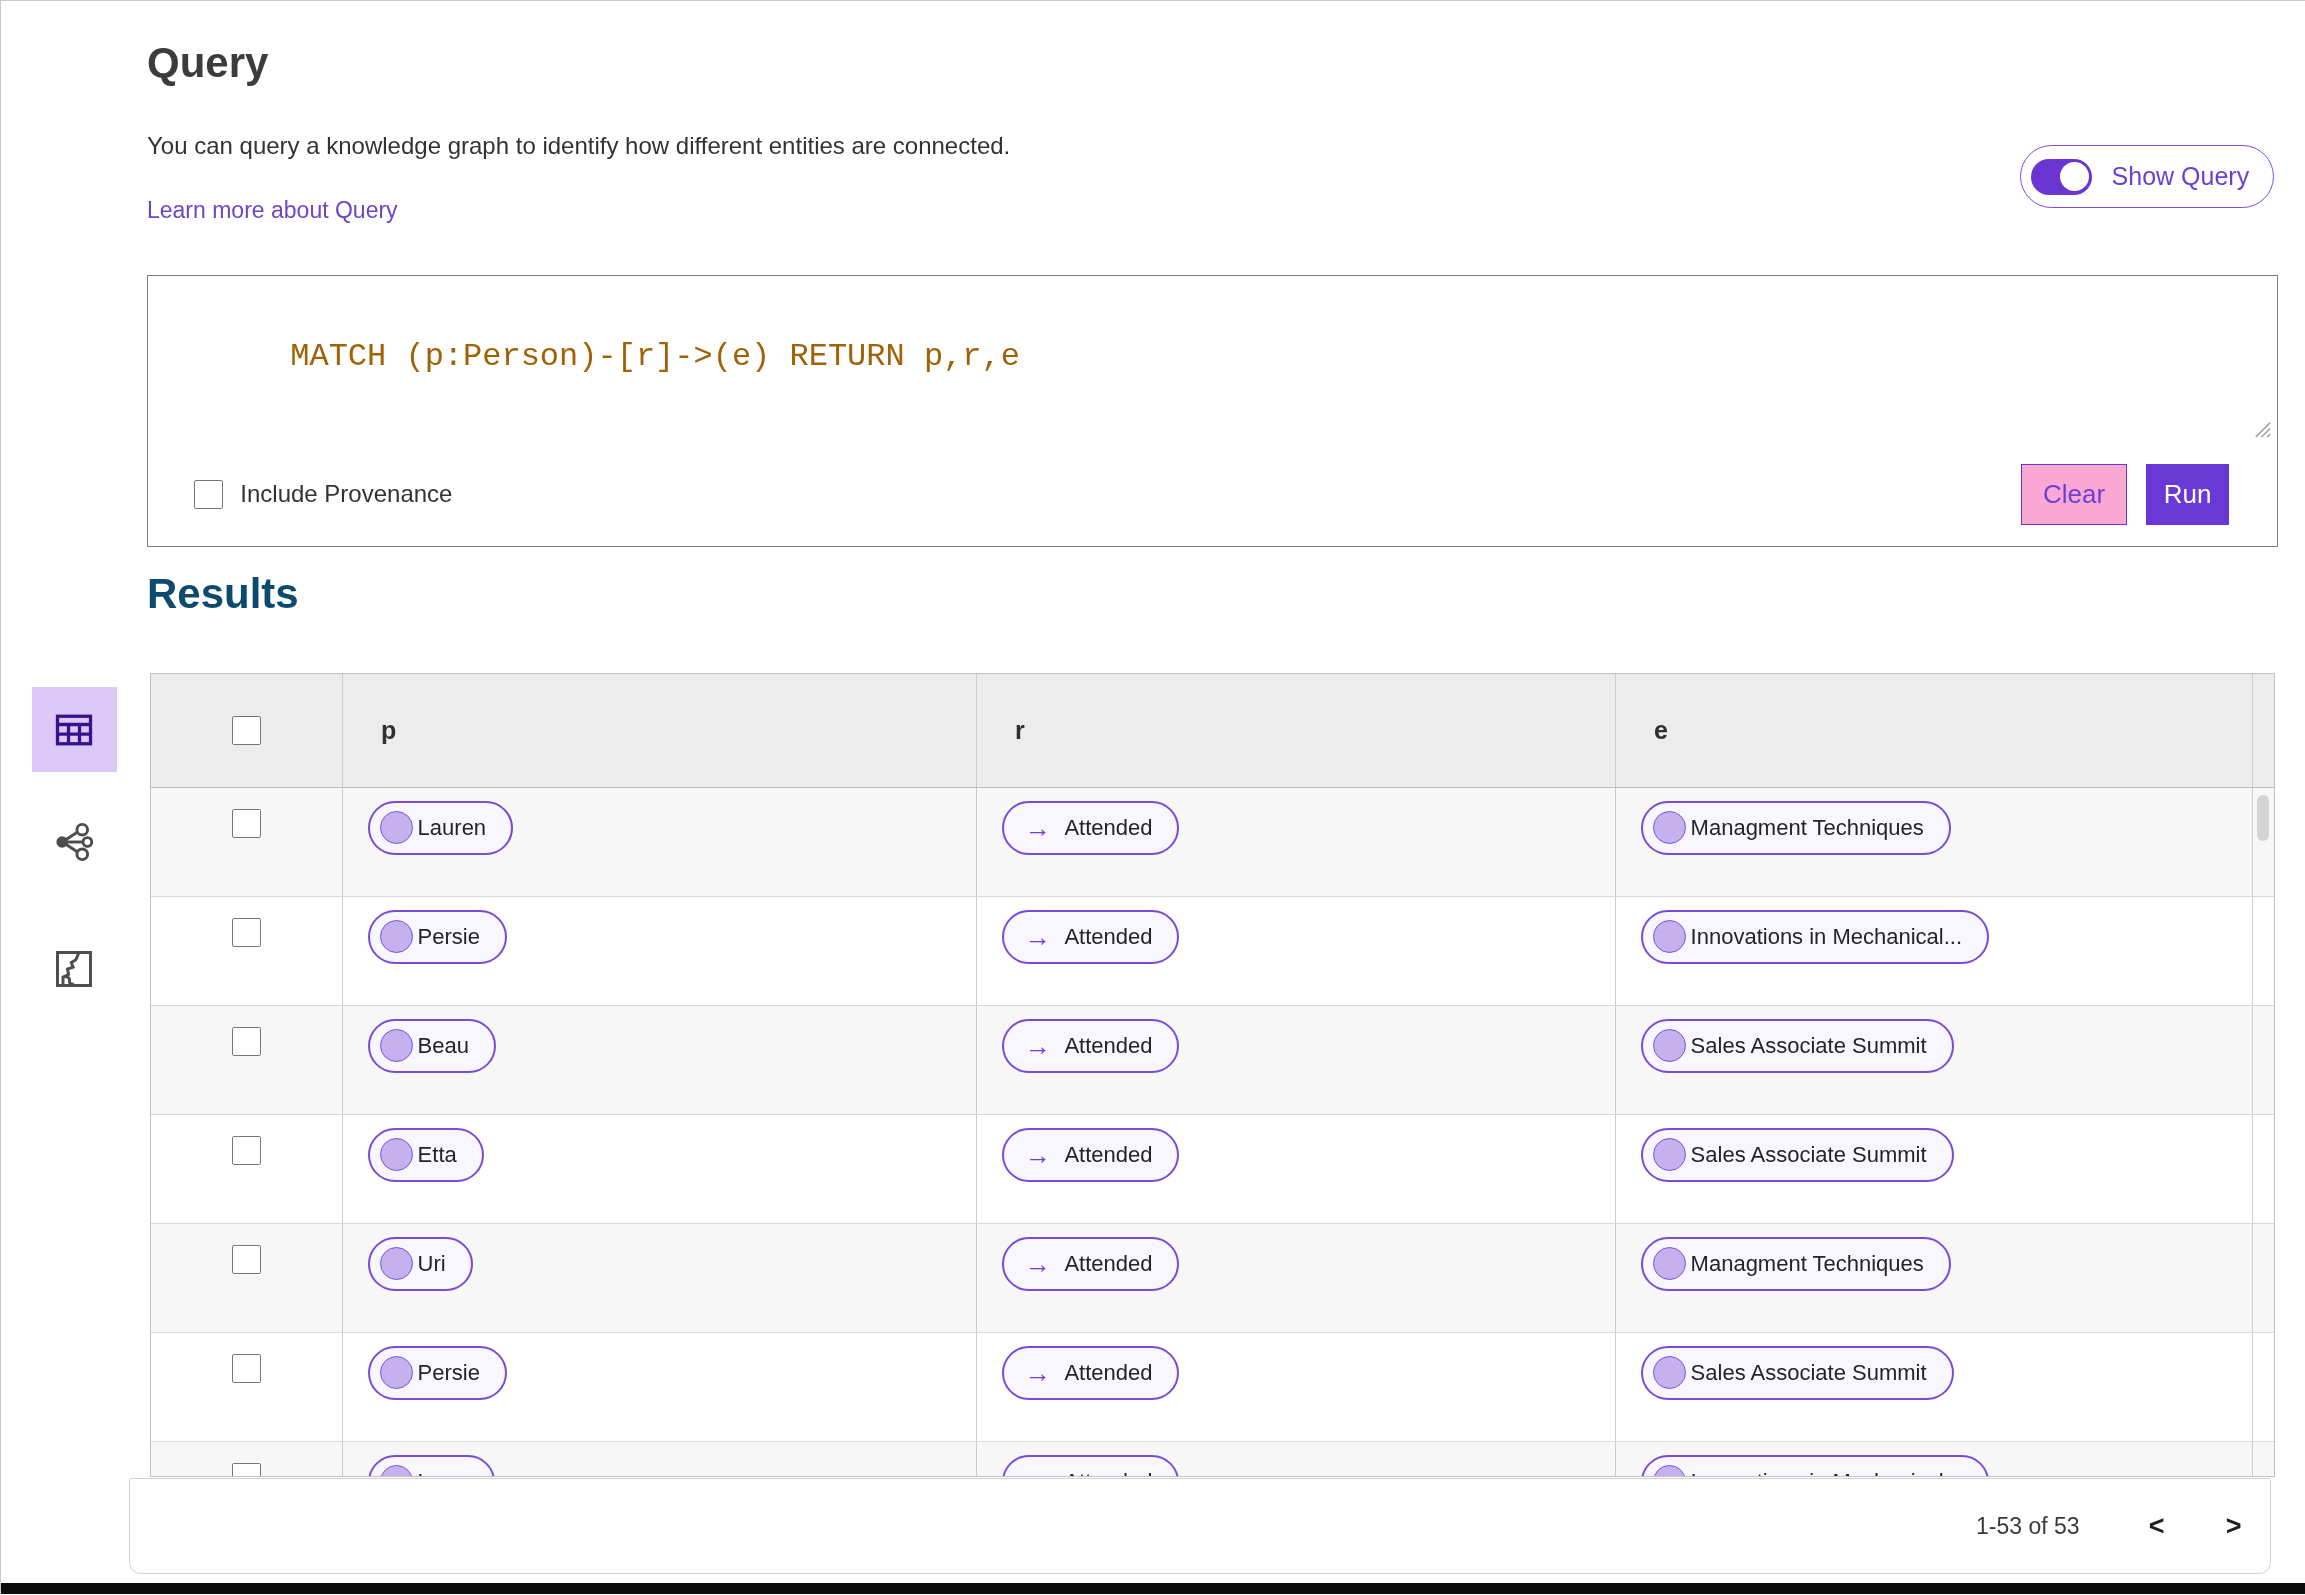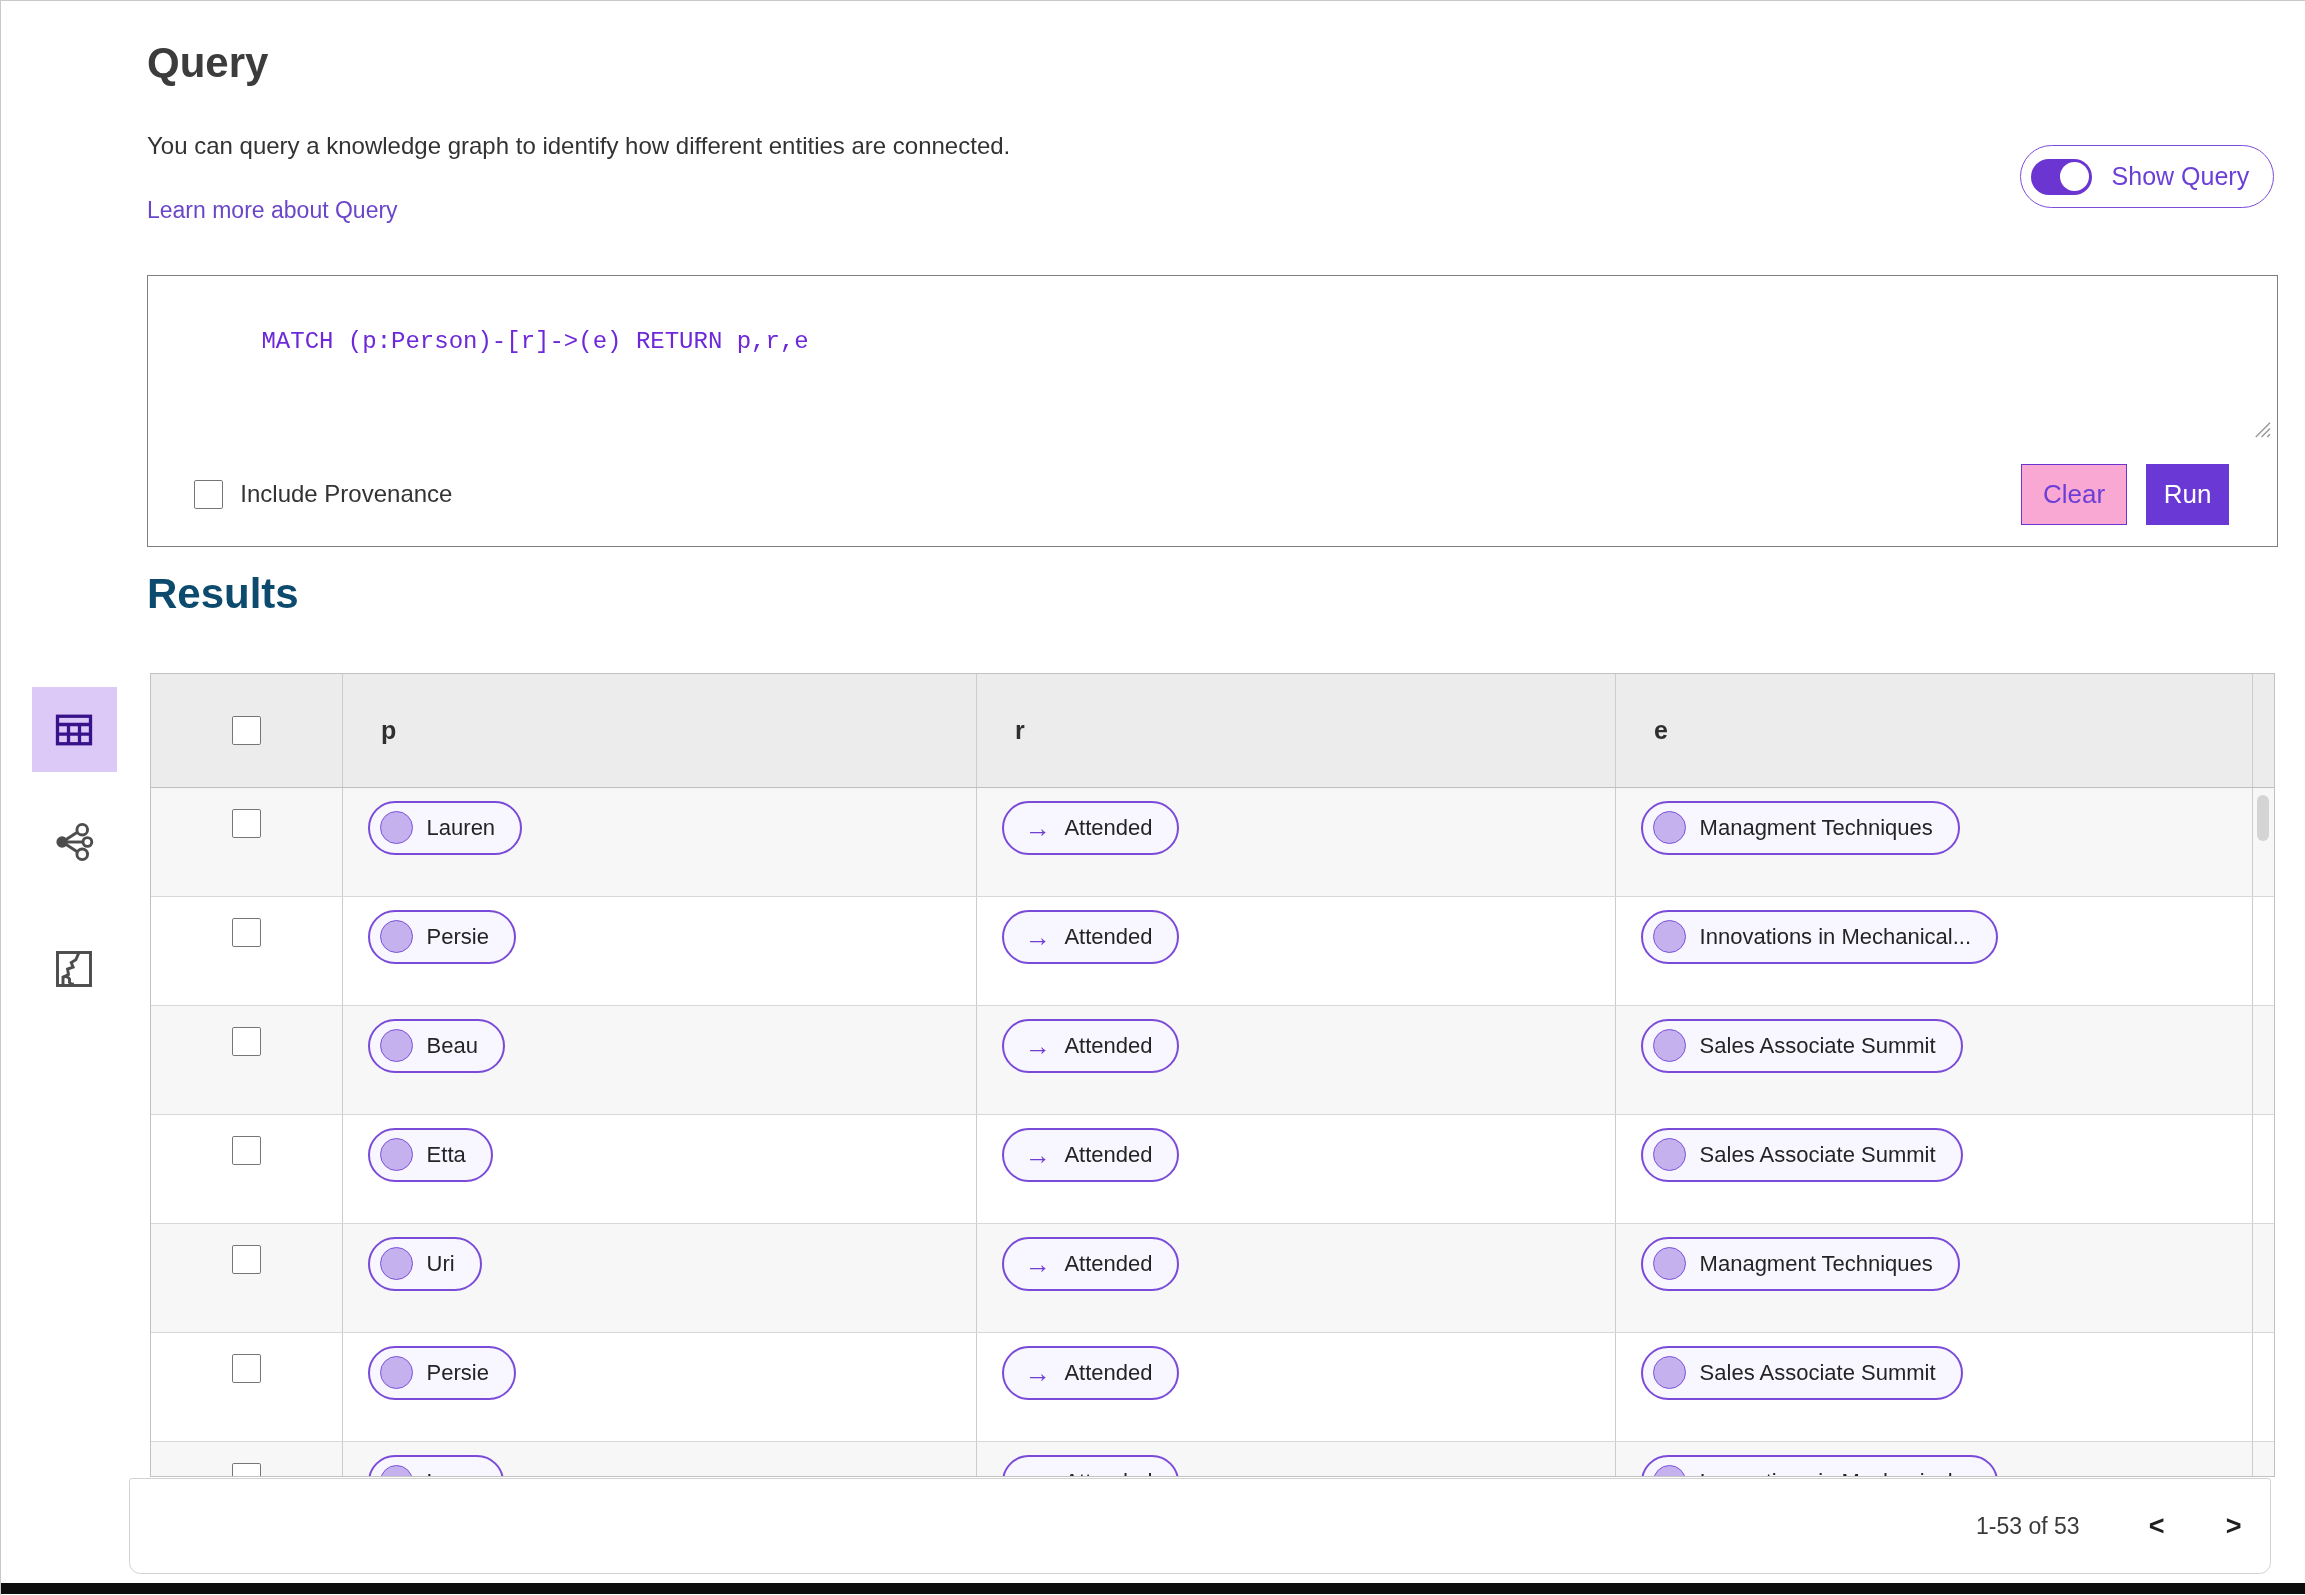--- a/index.html
+++ b/index.html
@@ -14,21 +14,21 @@
   .learn-link{position:absolute;left:146px;top:196px;font-size:23px;color:#6b46c8;text-decoration:none;cursor:pointer;}
   .show-query-pill{
     position:absolute;left:2019px;top:144px;width:254px;height:63px;box-sizing:border-box;
     border:1.9px solid #7c4dd8;border-radius:33px;background:#fff;display:flex;align-items:center;
     gap:20px;padding:0 19px 0 9.6px;cursor:pointer;font-family:inherit;
   }
   .toggle-track{position:relative;width:61px;height:36px;border-radius:18px;background:#6a35d0;flex:0 0 auto;}
   .toggle-knob{position:absolute;right:2.9px;top:3.4px;width:29px;height:29px;border-radius:50%;background:#fff;}
   .show-query-label{font-size:25px;color:#6b3fd6;}
   .query-panel{position:absolute;left:146px;top:274px;width:2131px;height:272px;box-sizing:border-box;border:1px solid #7f7f7f;background:#fff;}
-  .query-editor{position:relative;height:168px;box-sizing:border-box;padding:25px 27px;font-family:"Liberation Mono",monospace;font-size:24px;color:#6d28d9;white-space:pre;cursor:text;}
+  .query-editor{position:relative;height:168px;box-sizing:border-box;padding:25px 27px;font-family:"Liberation Mono",monospace;font-size:32px;color:#a16207;white-space:pre;cursor:text;}
   .resize-grip{position:absolute;right:5.8px;bottom:5.8px;width:19px;height:19px;cursor:nwse-resize;}
   .query-actions{position:absolute;left:0;right:0;bottom:0;height:104px;display:flex;align-items:center;padding:0 48px 0 46px;box-sizing:border-box;}
   .checkbox{display:inline-block;width:29px;height:29px;box-sizing:border-box;border:1.9px solid #767676;border-radius:1.9px;background:#fff;cursor:pointer;flex:0 0 auto;}
   .cb-label{margin-left:17.3px;font-size:24px;color:#333;}
   .spacer{flex:1;}
   .btn{height:61px;font-family:inherit;font-size:26px;cursor:pointer;box-sizing:border-box;}
   .btn-outline{width:106px;border:1.9px solid #6a35d0;background:#f9a8d4;color:#6b3fd6;margin-right:19px;}
   .btn-solid{width:83px;border:none;background:#6a38d4;color:#fff;text-align:center;}
   
   .results-title{position:absolute;left:146px;top:569px;font-size:42px;font-weight:700;color:#0c4a6e;margin:0;}
@@ -45,21 +45,21 @@
   .cell{border-right:1px solid #cccccc;box-sizing:border-box;min-width:0;}
   .cell:last-child{border-right:none;}
   .hlabel{padding-left:38px;font-size:25px;font-weight:700;color:#2f2f2f;}
   .cb-cell{display:flex;justify-content:center;}
   .thead .cb-cell{align-items:center;}
   .trow{height:108px;border-bottom:1px solid #d8d8d8;background:#fff;}
   .trow.odd{background:#f7f7f7;}
   .trow .cb-cell{padding-top:21px;}
   .chip-cell{padding:12.5px 0 0 25px;}
   .chip{display:inline-flex;align-items:center;height:54px;box-sizing:border-box;border:2.4px solid #7a4ad8;border-radius:27px;background:#f8f6fe;cursor:pointer;max-width:95%;}
-  .chip-entity{padding:0 25px 0 9.6px;gap:14px;}
+  .chip-entity{padding:0 25px 0 9.6px;gap:5px;}
   .chip-relation{padding:0 25px 0 21px;gap:13.4px;}
   .entity-dot{width:33px;height:33px;box-sizing:border-box;border-radius:50%;background:#c5b1ee;border:1.9px solid #7a52d9;flex:0 0 auto;}
   .rel-arrow{color:#6f3fd4;font-size:26px;line-height:1;flex:0 0 auto;}
   .chip-label{font-size:22px;color:#242424;white-space:nowrap;overflow:hidden;}
   .scroll-thumb{position:absolute;right:4.8px;top:121px;width:12.5px;height:46px;border-radius:6.7px;background:#d4d4d4;cursor:grab;}
   
   .pagination-bar{
     position:absolute;left:128px;top:1477px;width:2142px;height:96px;box-sizing:border-box;
     background:#fff;border:1px solid #d2d2d2;border-radius:2.9px 2.9px 11.5px 11.5px;
     display:flex;align-items:center;justify-content:flex-end;padding-right:15.4px;

